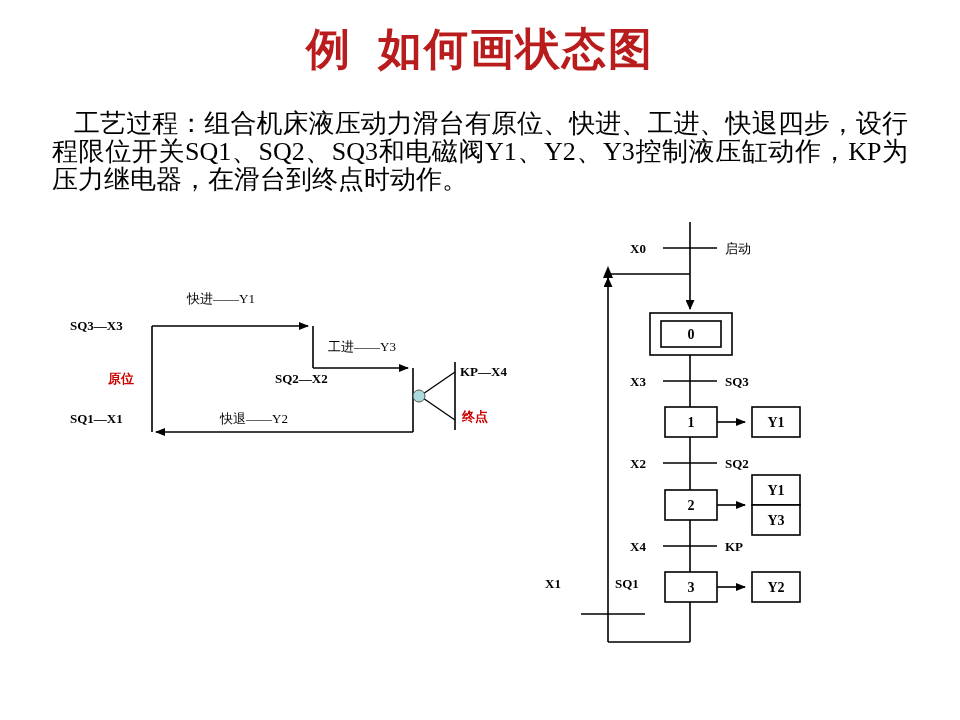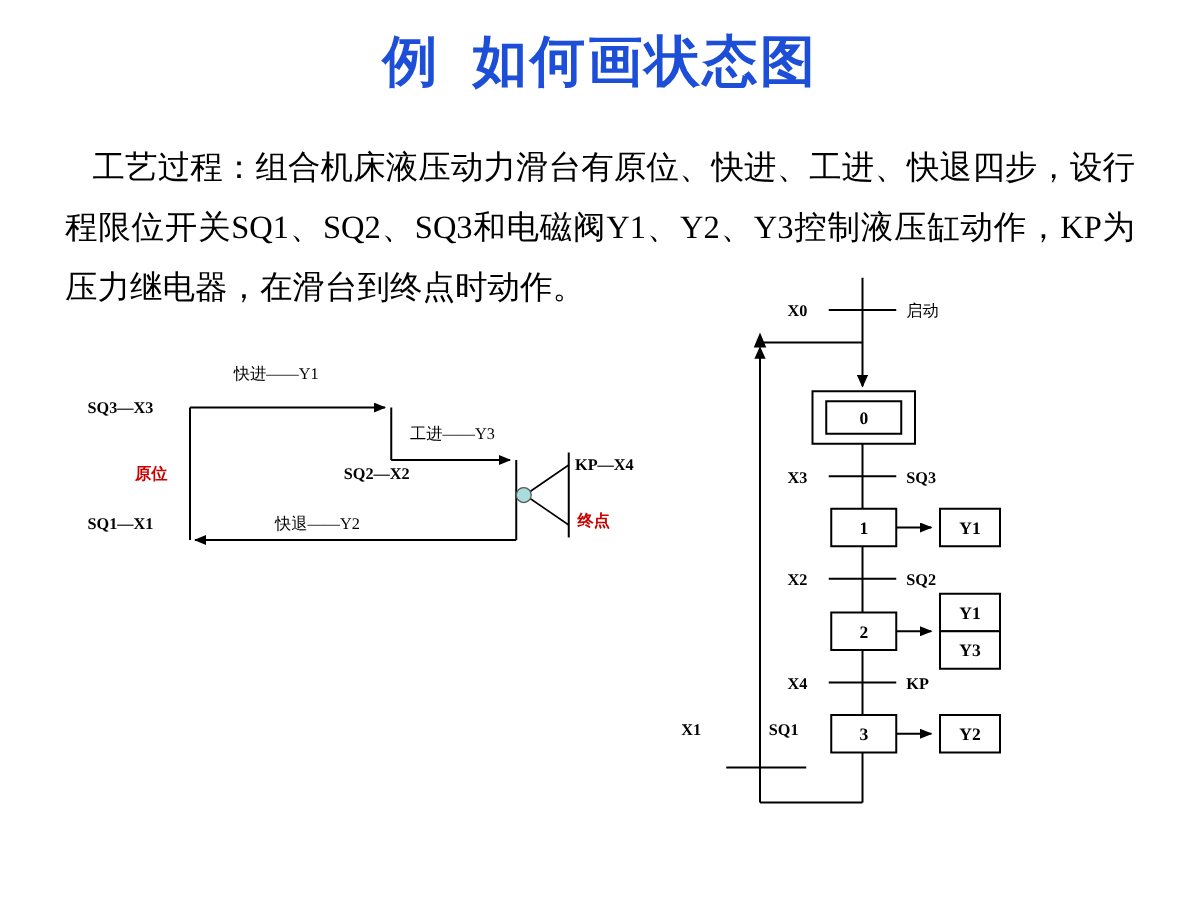--- a/index.html
+++ b/index.html
@@ -16,39 +16,39 @@
     font-family: "Liberation Serif", "DejaVu Serif", serif;
   }
 
   
   #title {
     position: absolute;
     left: 0;
     top: 24px;
     width: 960px;
     text-align: center;
-    color: #1d4ed8;
+    color: #b91c1c;
     font-family: "Liberation Serif", "DejaVu Serif", serif;
     font-size: 44px;
     font-weight: 700;
     letter-spacing: 2px;
     line-height: 52px;
     white-space: pre;
   }
 
   
   #body-text {
     position: absolute;
     left: 52px;
     top: 110px;
     width: 856px;
     color: #000000;
     font-family: "Liberation Serif", "DejaVu Serif", serif;
     font-size: 26px;
-    line-height: 48px;
+    line-height: 28px;
     text-indent: 22px;
     text-align: justify;
   }
 
   
   #notes {
     position: absolute;
     left: 44px;
     top: 495px;
     width: 500px;

